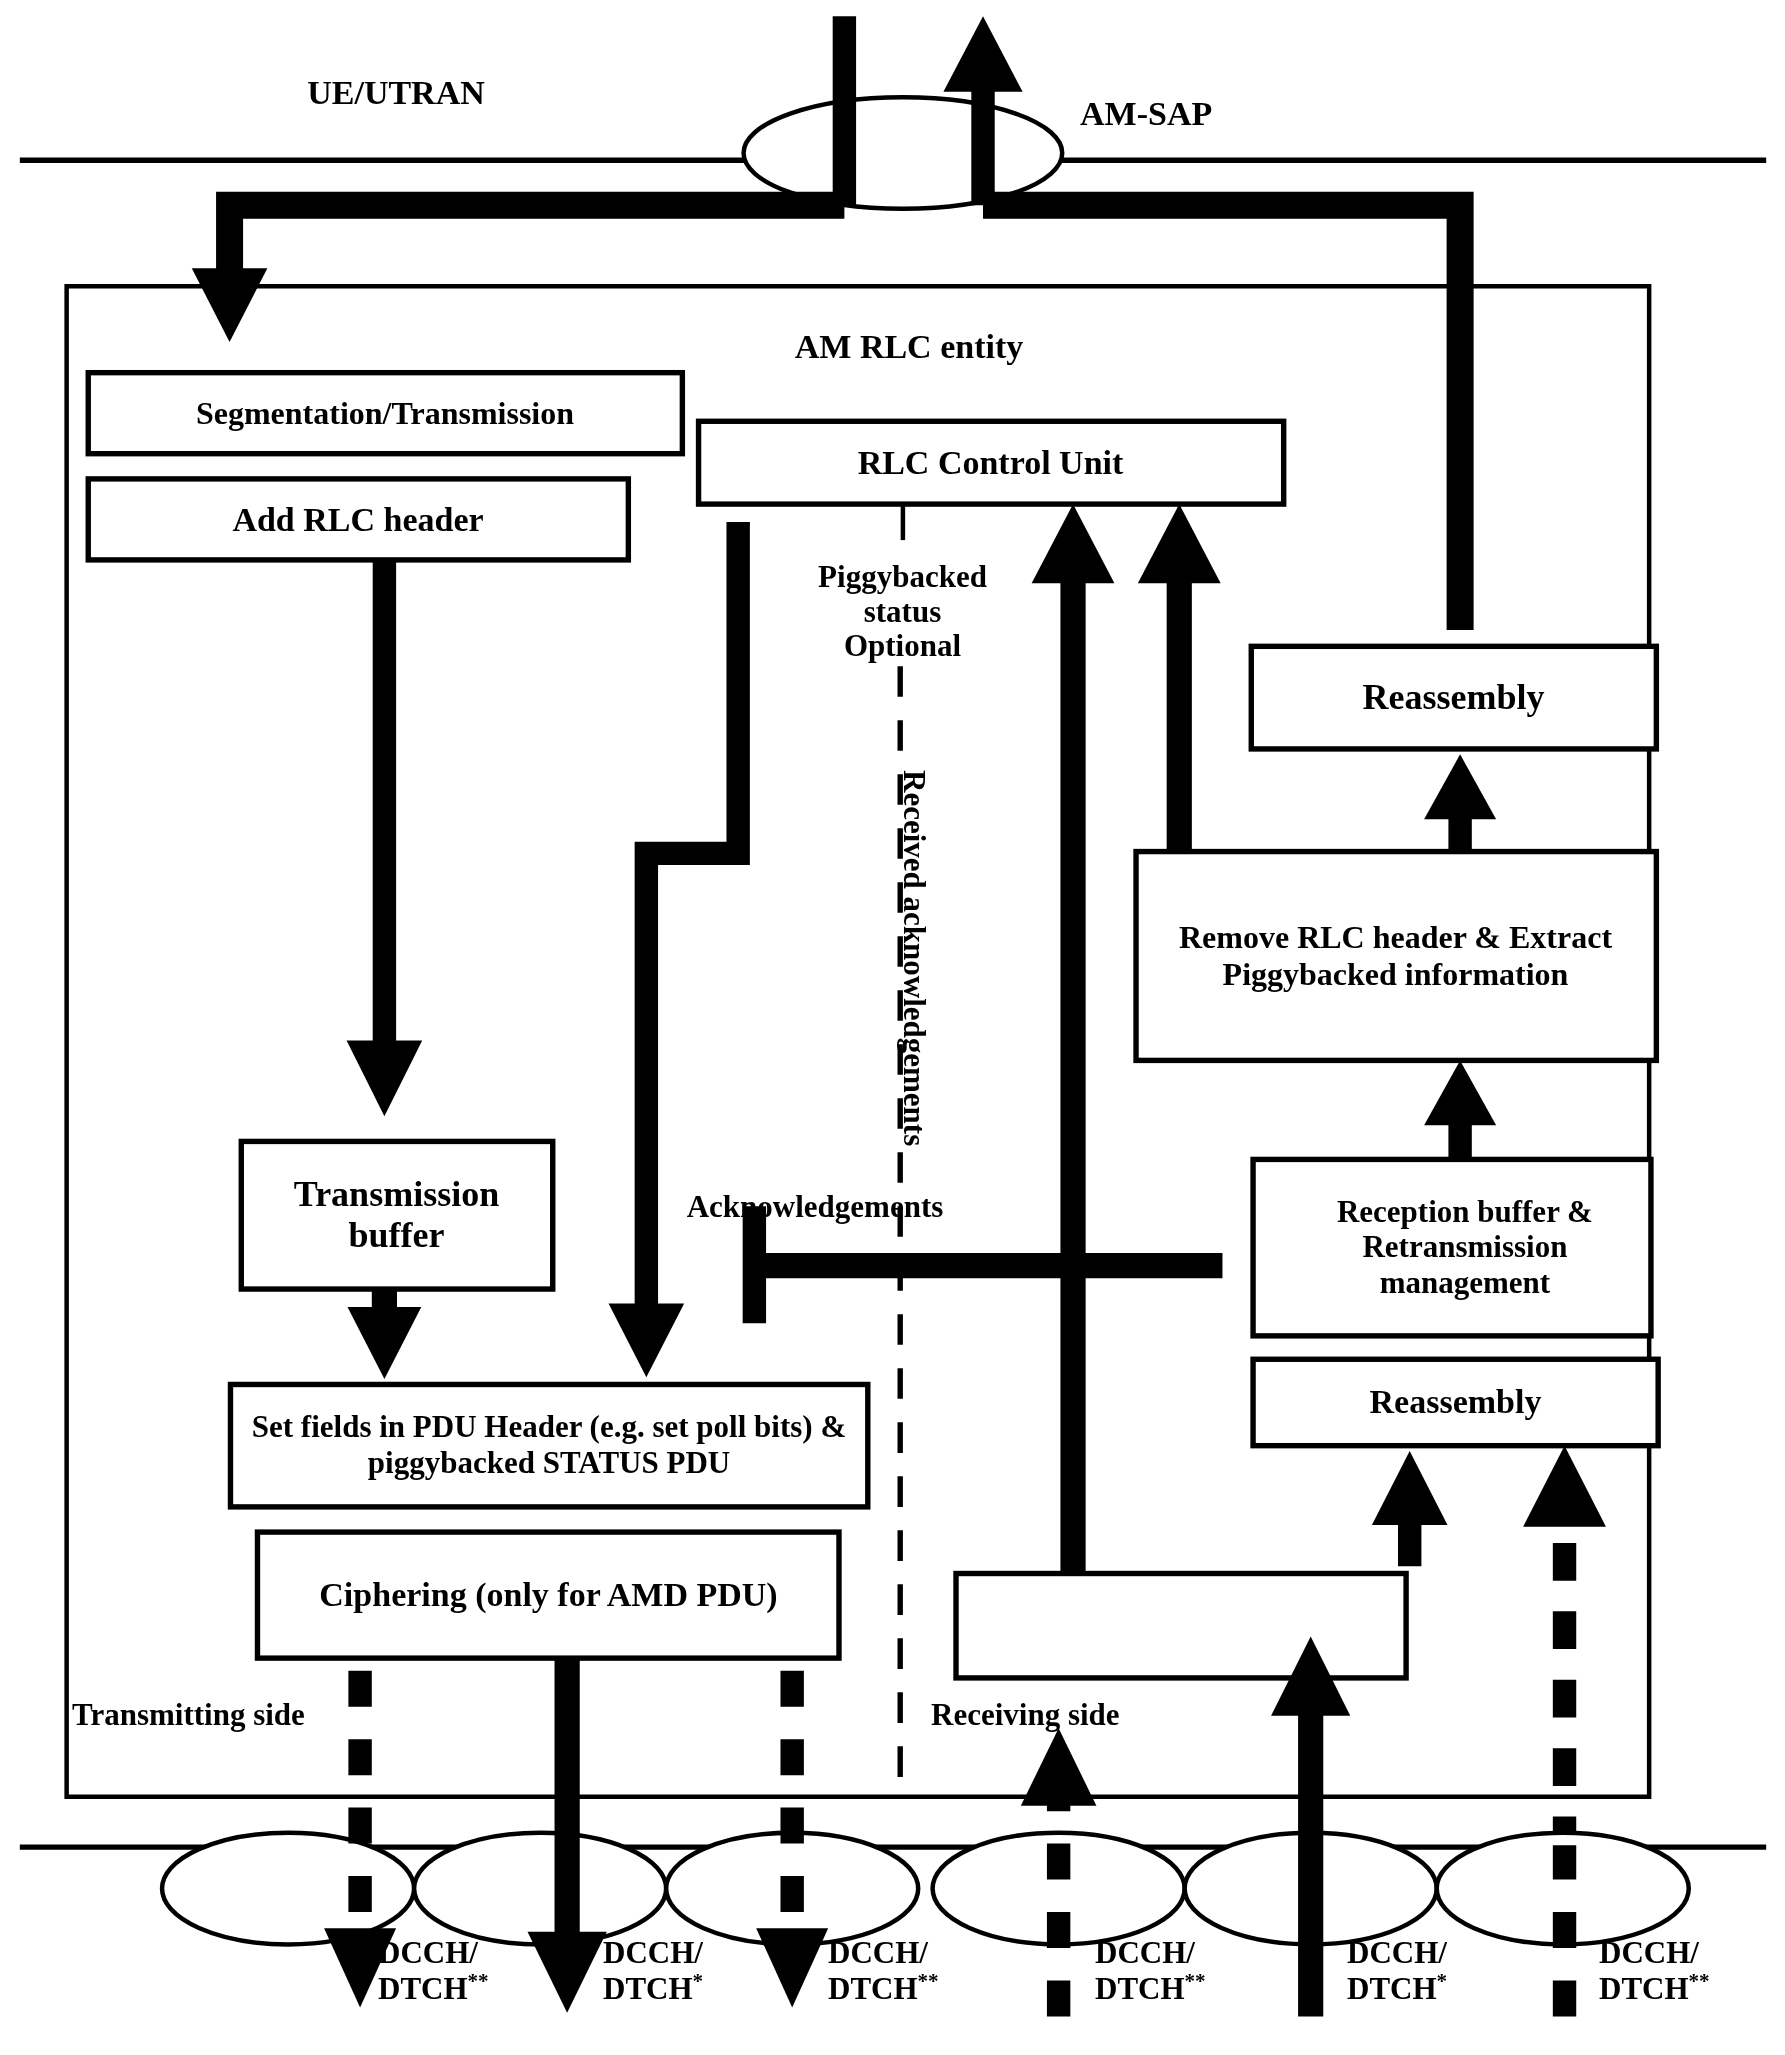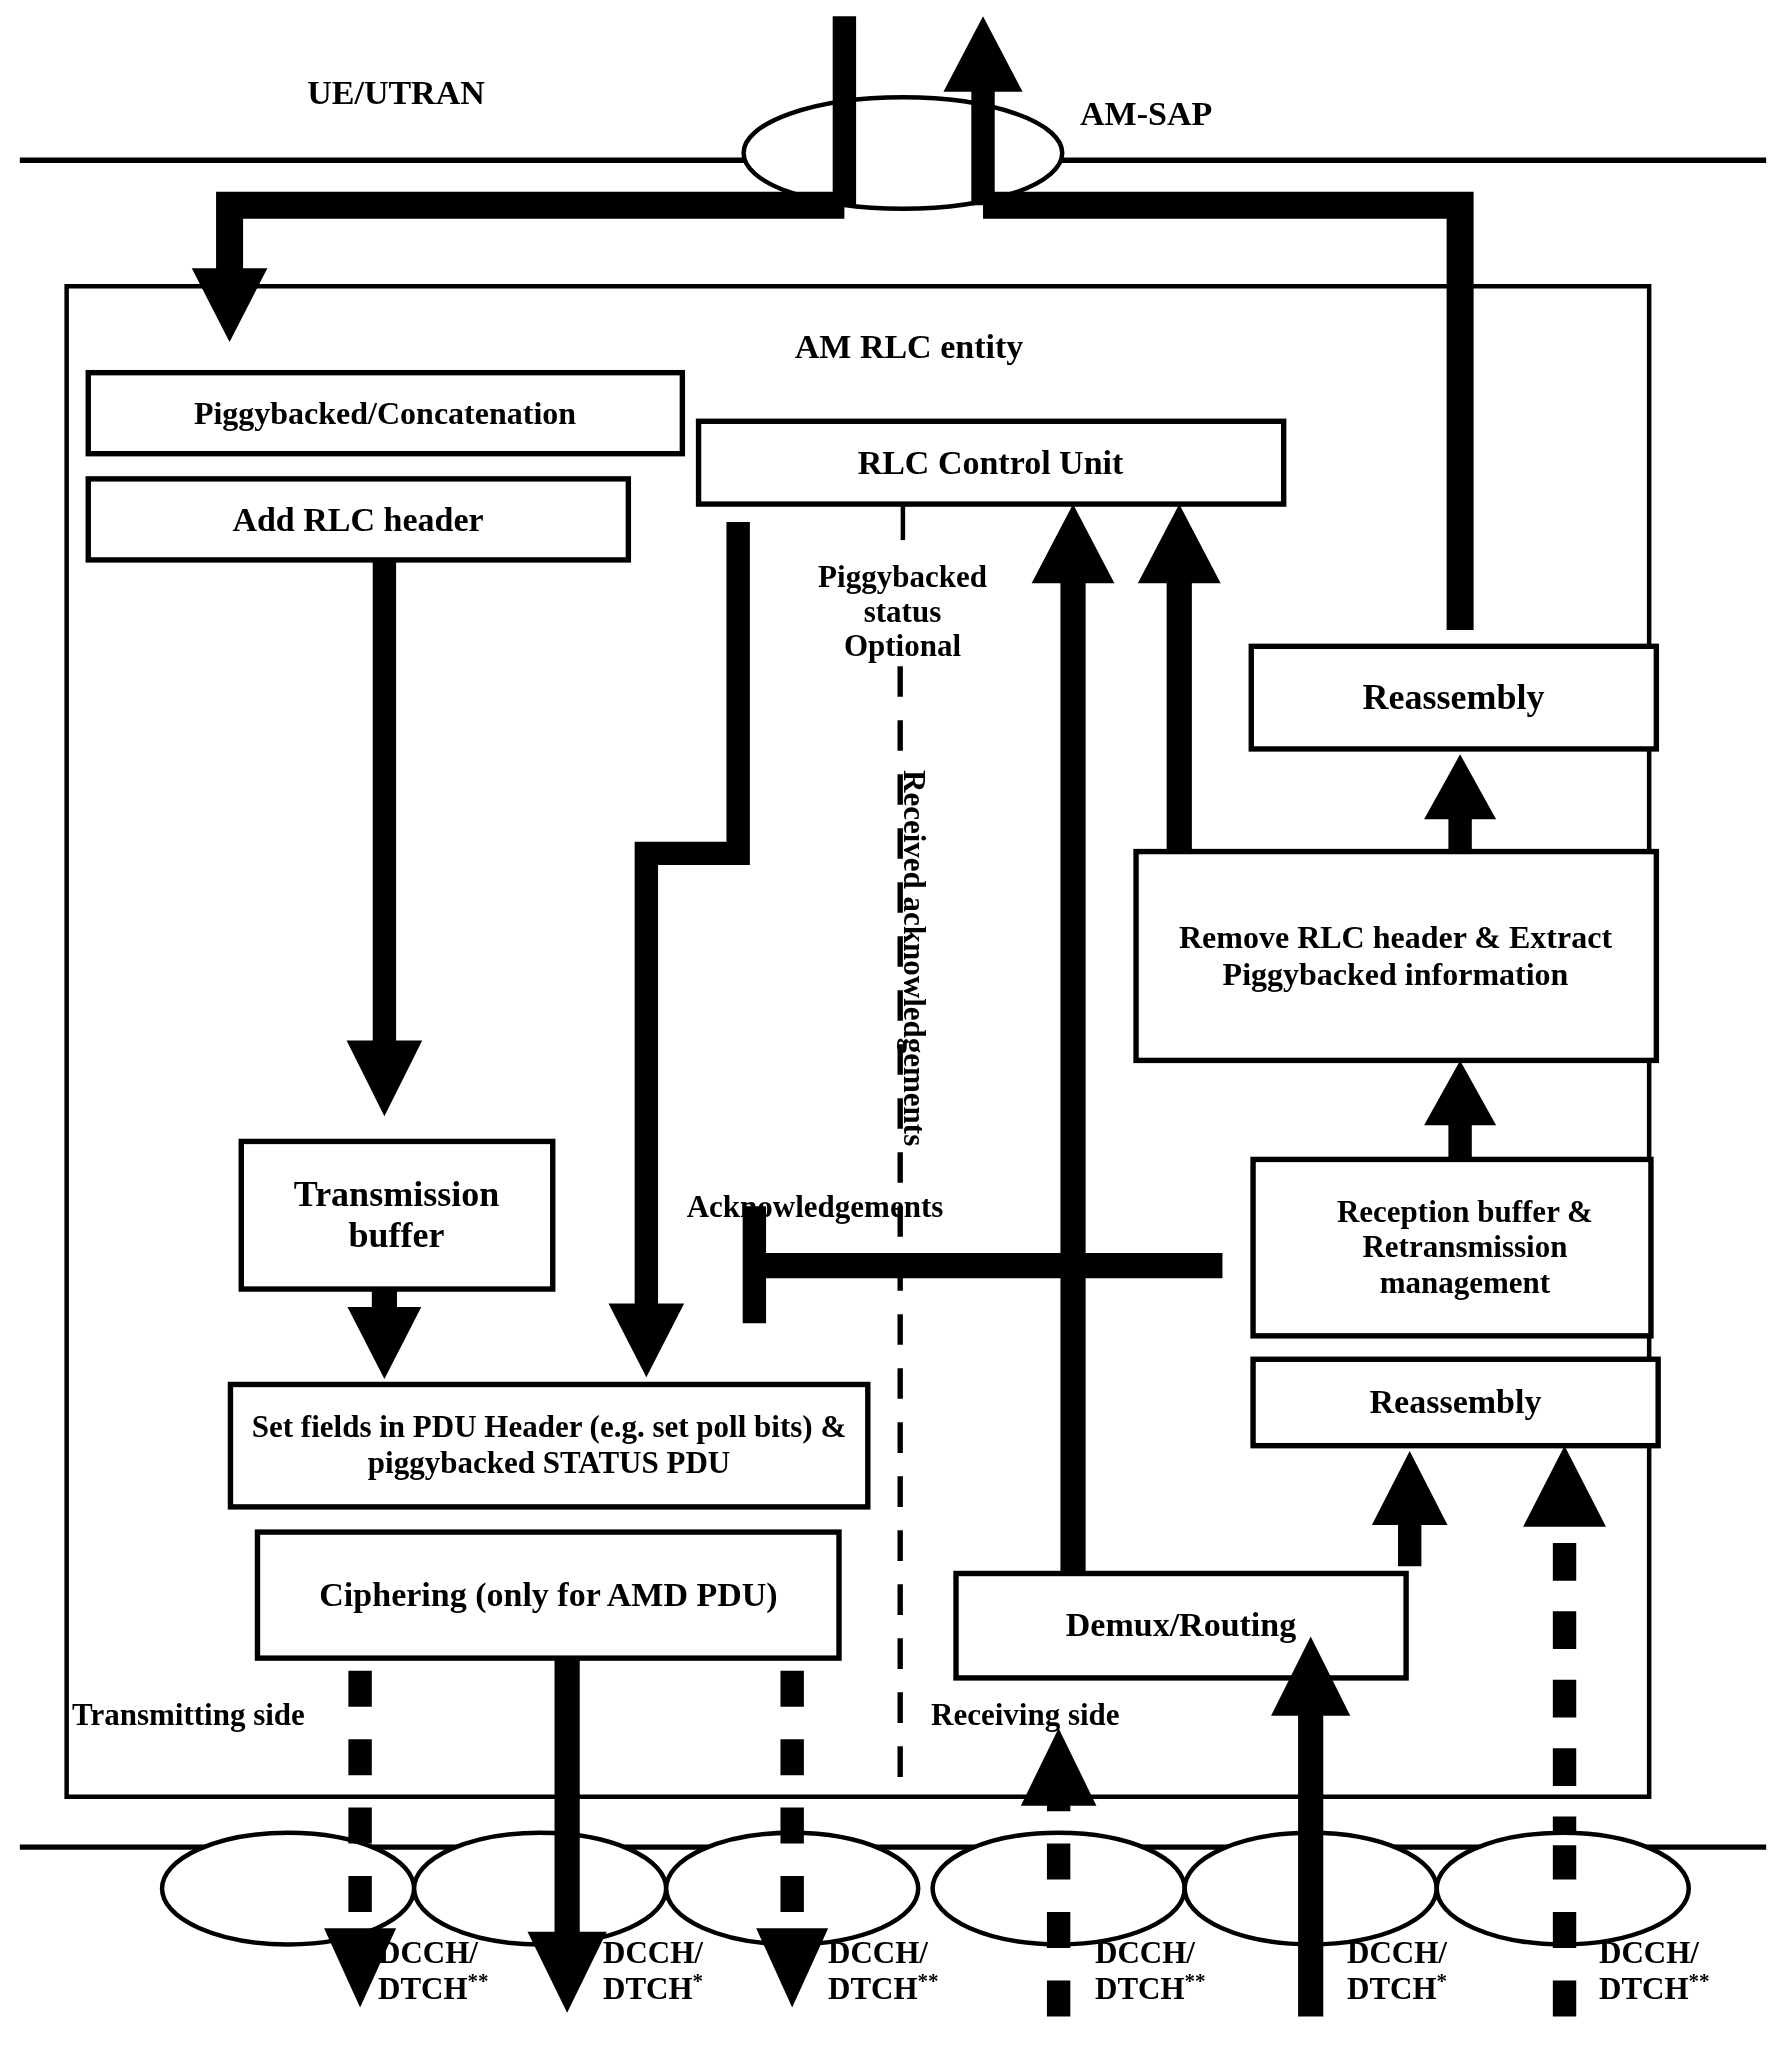--- a/index.html
+++ b/index.html
@@ -123,42 +123,41 @@
     <path d="M 1738 2240 L 1738 2050" stroke="#000" stroke-width="26" fill="none" stroke-dasharray="40 36"></path>
 
   </svg>
 
   <div class="lbl" style="left:252px;top:74px;width:288px;font-size:34px;">UE/UTRAN</div>
 
   <div class="lbl" style="left:1080px;top:95px;width:216px;font-size:34px;text-align:left;">AM-SAP</div>
 
   <div class="lbl" style="left:720px;top:328px;width:378px;font-size:34px;">AM RLC entity</div>
 
-  <div class="boxlbl" style="left:88px;top:373px;width:594px;height:81px;font-size:32px;">Piggybacked/Concatenation</div>
+  <div class="boxlbl" style="left:88px;top:373px;width:594px;height:81px;font-size:32px;">Segmentation/Transmission</div>
 
   <div class="boxlbl" style="left:88px;top:479px;width:540px;height:81px;font-size:34px;">Add RLC header</div>
 
   <div class="boxlbl" style="left:698px;top:421px;width:585px;height:83px;font-size:34px;">RLC Control Unit</div>
 
   <div class="boxlbl" style="left:241px;top:1141px;width:311px;height:148px;font-size:36px;white-space:pre-line;">Transmission
 buffer</div>
 
   <div class="boxlbl" style="left:236px;top:1384px;width:626px;height:122px;font-size:31px;">Set fields in PDU Header (e.g. set poll bits) &amp; piggybacked STATUS PDU</div>
 
   <div class="boxlbl" style="left:263px;top:1532px;width:571px;height:126px;font-size:34px;">Ciphering (only for AMD PDU)</div>
 
   <div class="boxlbl" style="left:1251px;top:646px;width:405px;height:103px;font-size:36px;">Reassembly</div>
 
   <div class="boxlbl" style="left:1141px;top:851px;width:509px;height:209px;font-size:32px;">Remove RLC header &amp; Extract Piggybacked information</div>
 
   <div class="boxlbl" style="left:1257px;top:1159px;width:391px;height:176px;font-size:31px;padding-left:32px;">Reception buffer &amp; Retransmission management</div>
 
   <div class="boxlbl" style="left:1253px;top:1359px;width:405px;height:86px;font-size:34px;">Reassembly</div>
 
-  <div class="boxlbl" style="left:956px;top:1573px;width:450px;height:104px;font-size:34px;">Demux/Routing</div>
 
   <div class="lbl" style="left:783px;top:540px;width:239px;font-size:31px;margin-top:20px;">Piggybacked
 status
 Optional</div>
 
   <div class="lbl" style="left:653px;top:1190px;width:324px;font-size:31px;">Acknowledgements</div>
 
   <div class="vert" style="left:932px;top:770px;font-size:31px;">Received
 acknowledgements</div>
 

